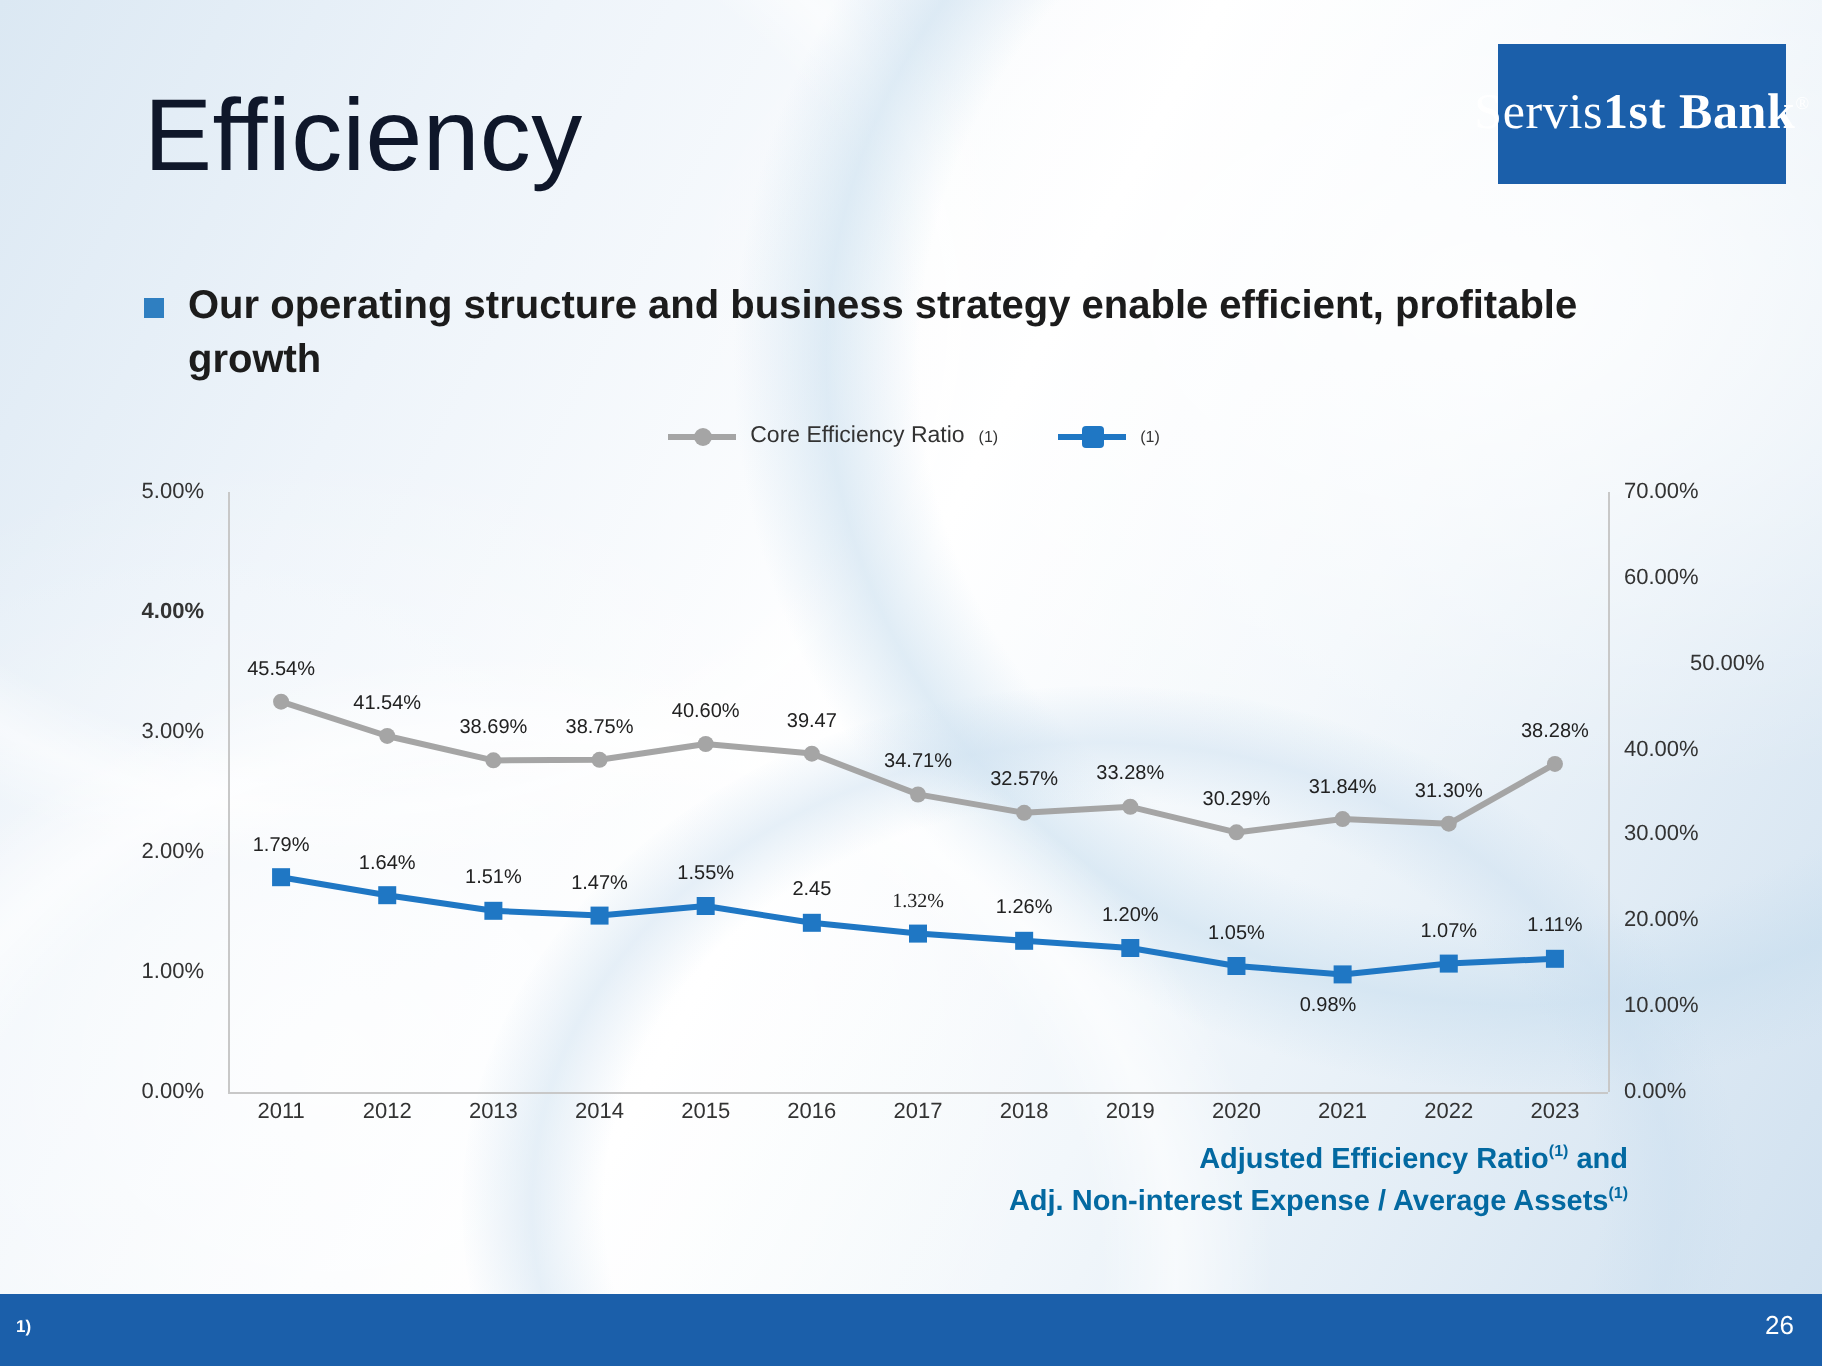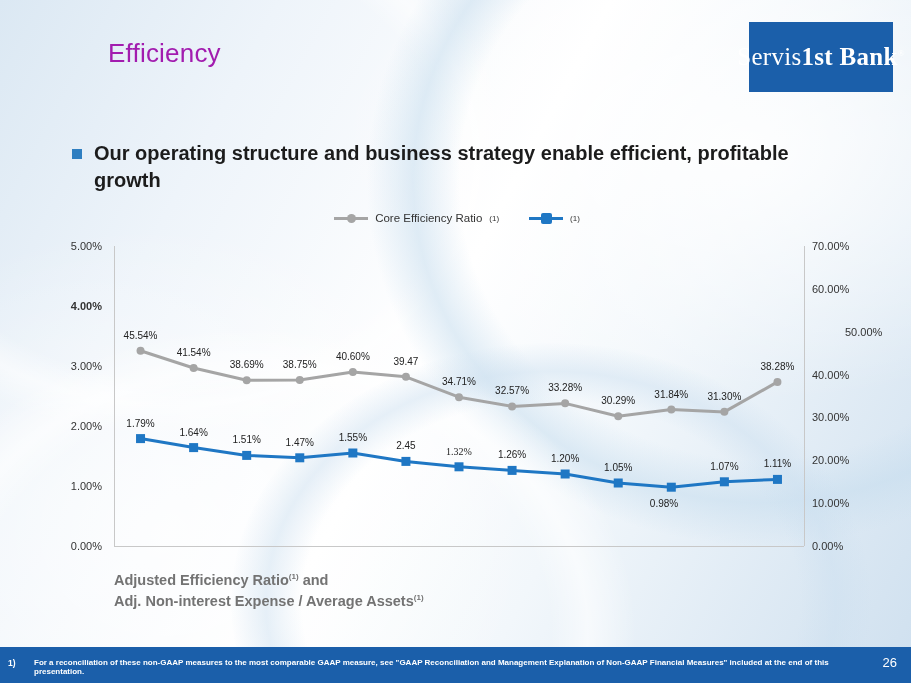--- a/index.html
+++ b/index.html
@@ -20,21 +20,21 @@
          background: radial-gradient(ellipse at 50% 50%, rgba(255,255,255,0.0) 55%, rgba(255,255,255,0.55) 62%, rgba(255,255,255,0.0) 70%); }
   .sw2 { right:-260px; top:-200px; width:820px; height:760px;
          background: radial-gradient(ellipse at 50% 50%, rgba(214,231,243,0.0) 52%, rgba(198,221,238,0.55) 60%, rgba(255,255,255,0.0) 68%); }
   .sw3 { left:-120px; bottom:-260px; width:760px; height:620px;
          background: radial-gradient(ellipse at 50% 50%, rgba(255,255,255,0.0) 54%, rgba(255,255,255,0.6) 61%, rgba(255,255,255,0.0) 70%); }
   .sw4 { right:40px; bottom:-180px; width:640px; height:520px;
          background: radial-gradient(ellipse at 50% 50%, rgba(205,224,240,0.0) 55%, rgba(205,224,240,0.5) 63%, rgba(255,255,255,0.0) 71%); }
 
   .title {
     position:absolute; left:72px; top:38px;
-    font-size: 26px; color:#a21caf; font-weight:400; letter-spacing:0.2px;margin-left:36px;
+    font-size: 51px; color:#0f172a; font-weight:400; letter-spacing:0.2px;
   }
 
   .logo-box {
     position:absolute; right:18px; top:22px; width:144px; height:70px;
     background:#1b5faa;
     display:flex; align-items:center; justify-content:center;
   }
   .logo-text {
     color:#ffffff; font-family:"Liberation Serif", serif; font-size:25px; letter-spacing:0.3px;
     white-space:nowrap;
@@ -72,22 +72,22 @@
   .xlabels { position:absolute; left:62px; top:338px; width:690px; height:18px; }
   .xlabels span { position:absolute; transform:translateX(-50%); font-size:11px; color:#333; }
 
   .axisline-x { position:absolute; left:62px; top:334px; width:690px; height:1px; background:#c8c8c8; }
   .axisline-yl { position:absolute; left:62px; top:34px; width:1px; height:300px; background:#c8c8c8; }
   .axisline-yr { position:absolute; left:752px; top:34px; width:1px; height:300px; background:#c8c8c8; }
 
   .dlabel { position:absolute; font-size:10px; color:#222; transform:translate(-50%,-50%); white-space:nowrap; }
 
   .axis-title {
-    position:absolute; left:62px; top:358px; width:690px; text-align:left;
-    font-size:14.5px; font-weight:700; color:#737373; line-height:1.45;
+    position:absolute; left:72px; top:358px; width:690px; text-align:right;
+    font-size:14.5px; font-weight:700; color:#0369a1; line-height:1.45;
   }
 
   
   .footer {
     position:absolute; left:0; bottom:0; width:911px; height:36px; background:#1b5faa;
     color:#ffffff;
   }
   .fn-num { position:absolute; left:8px; top:11px; font-size:8.5px; font-weight:700; }
   .fn-txt { position:absolute; left:34px; top:11px; font-size:8px; font-weight:700; width:800px; }
   .page-num { position:absolute; right:14px; top:8px; font-size:13px; color:#ffffff; }
@@ -206,24 +206,38 @@
       <div class="dlabel" style="left: 291.923px; top: 199.4px;">2.45</div>
       <div class="dlabel" style="left: 345px; top: 204.8px; font-family: Liberation Serif, serif;">1.32%</div>
       <div class="dlabel" style="left: 398.077px; top: 208.4px;">1.26%</div>
       <div class="dlabel" style="left: 451.154px; top: 212px;">1.20%</div>
       <div class="dlabel" style="left: 504.231px; top: 221px;">1.05%</div>
       <div class="dlabel" style="left: 550px; top: 225.2px; margin-top: 32px;">0.98%</div>
       <div class="dlabel" style="left: 610.385px; top: 219.8px;">1.07%</div>
       <div class="dlabel" style="left: 663.462px; top: 217.4px;">1.11%</div>
     </div>
 
+  <div class="xlabels" id="xLabels">
+      <span style="left: 26.5385px;">2011</span>
+      <span style="left: 79.6154px;">2012</span>
+      <span style="left: 132.692px;">2013</span>
+      <span style="left: 185.769px;">2014</span>
+      <span style="left: 238.846px;">2015</span>
+      <span style="left: 291.923px;">2016</span>
+      <span style="left: 345px;">2017</span>
+      <span style="left: 398.077px;">2018</span>
+      <span style="left: 451.154px;">2019</span>
+      <span style="left: 504.231px;">2020</span>
+      <span style="left: 557.308px;">2021</span>
+      <span style="left: 610.385px;">2022</span>
+      <span style="left: 663.462px;">2023</span>
+    </div>
 
   <div class="axis-title">
     <span>Adjusted Efficiency Ratio</span><span class="sup">(1)</span><span> and</span><br>
     <span>Adj. Non-interest Expense / Average Assets</span><span class="sup">(1)</span>
   </div>
 </div>
 
 <div class="footer">
   <span class="fn-num">1)</span>
-  <span class="fn-txt">For a reconciliation of these non-GAAP measures to the most comparable GAAP measure, see "GAAP Reconciliation and Management Explanation of Non-GAAP Financial Measures" included at the end of this presentation.</span>
   <span class="page-num">26</span>
 </div>
 
 </body></html>

